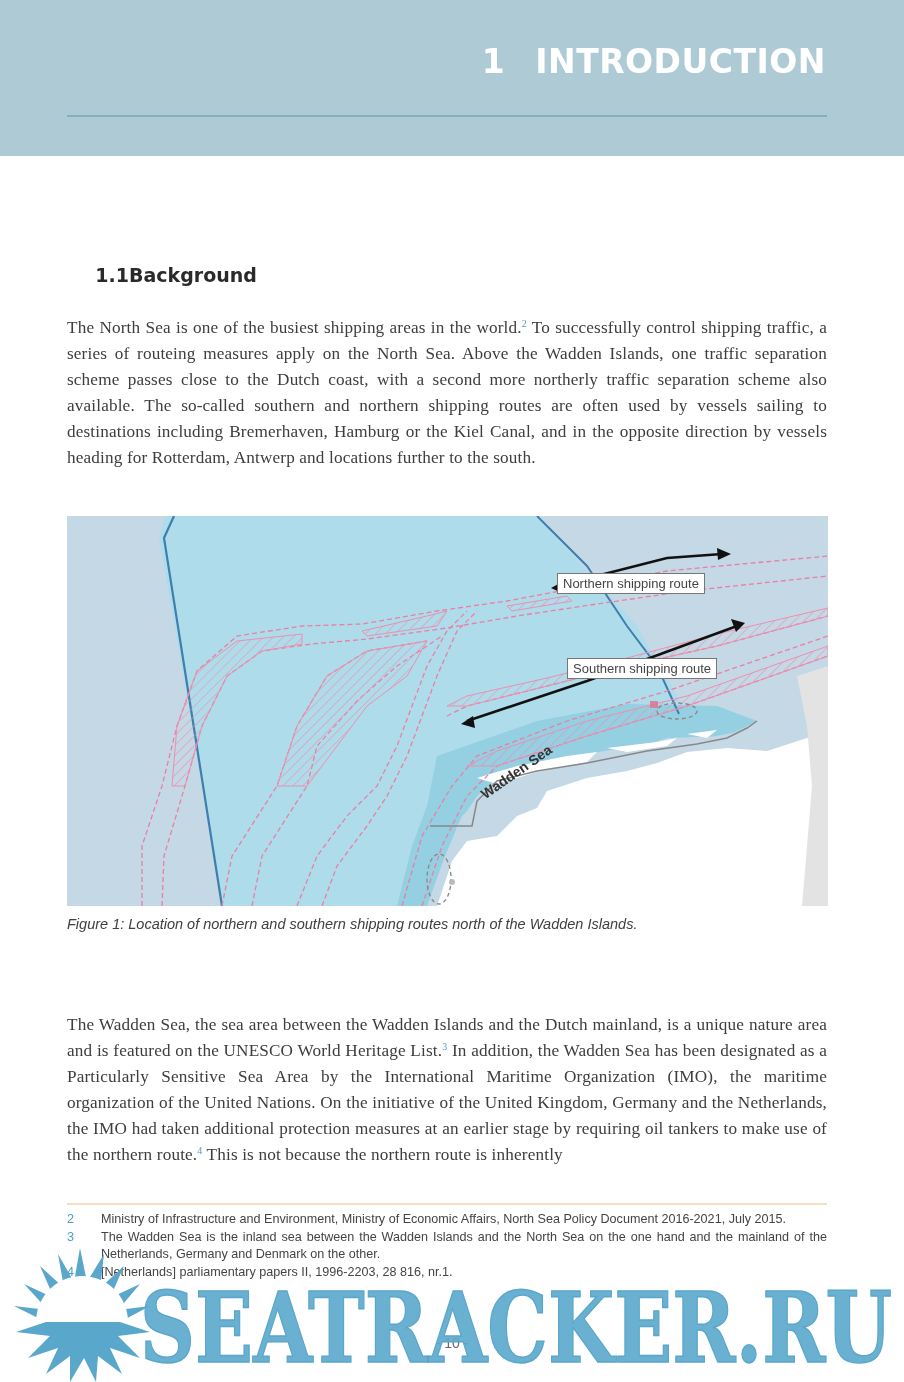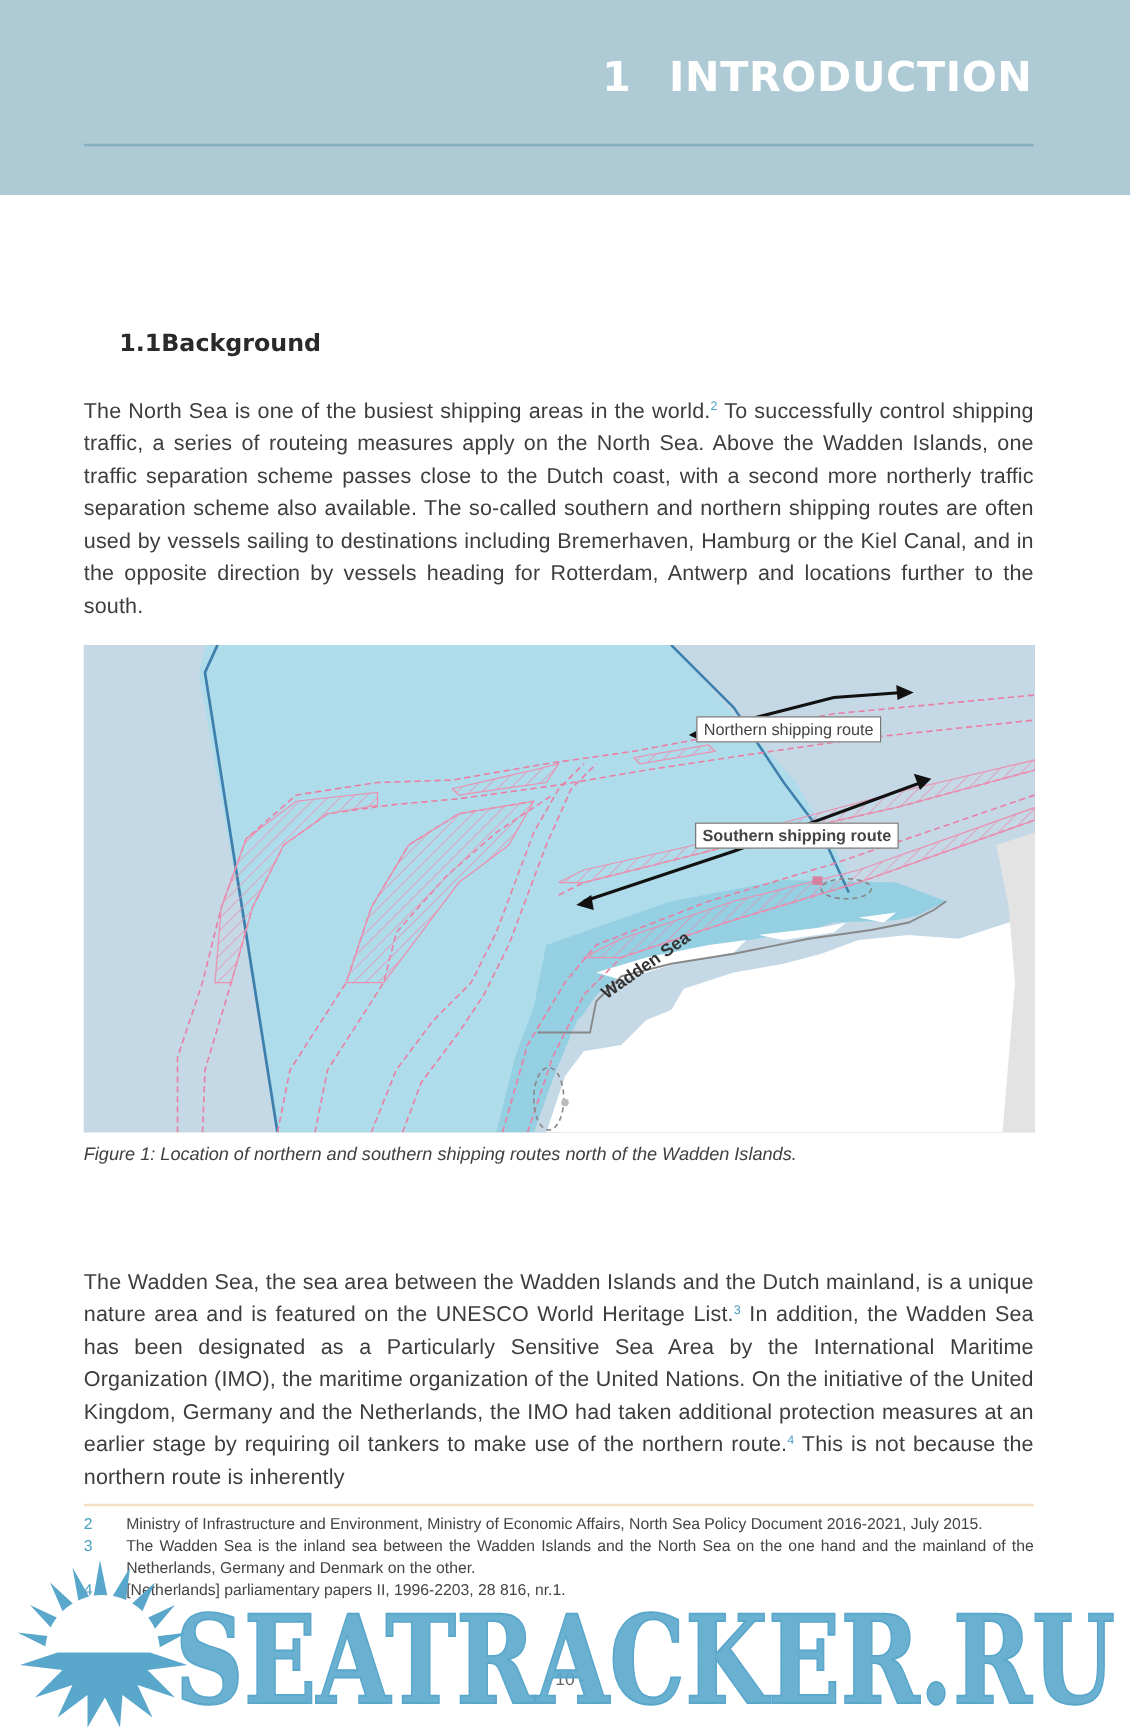--- a/index.html
+++ b/index.html
@@ -7,30 +7,30 @@
   body { position: relative; font-family: "DejaVu Sans", "Liberation Sans", sans-serif; color: #3a3a3a; }
 
   .header-band { position: absolute; left: 0; top: 0; width: 904px; height: 156px; background: #adcad5; }
   .chapter-title { position: absolute; right: 78px; top: 42px; color: #ffffff; font-weight: bold; font-size: 33px; letter-spacing: 0.5px; white-space: nowrap; font-family: "DejaVu Sans", sans-serif; }
   .chapter-title .num { margin-right: 30px; }
   .header-rule { position: absolute; left: 67px; top: 115px; width: 760px; height: 2px; background: #86b0c2; }
 
   .section-heading { position: absolute; left: 67px; top: 264px; font-weight: bold; font-size: 19px; color: #2a2a2a; white-space: nowrap; font-family: "DejaVu Sans", sans-serif; text-align: right; }
   .section-heading .sec-num { display: inline-block; width: 62px; }
 
-  .para { position: absolute; left: 67px; width: 760px; font-size: 17.2px; line-height: 26px; text-align: justify; color: #3d3d3d; font-family: Liberation Sans, sans-serif; letter-spacing: 0.15px; }
+  .para { position: absolute; left: 67px; width: 760px; font-size: 17.2px; line-height: 26px; text-align: justify; color: #3d3d3d; font-family: Liberation Serif, serif; letter-spacing: 0.15px; }
   .para sup { color: #4a9fc4; font-size: 10px; vertical-align: 6px; line-height: 0; }
   #para1 { top: 315px; }
   #para2 { top: 1012px; }
 
   .figure { position: absolute; left: 67px; top: 516px; width: 761px; height: 390px; background: #c5d8e5; overflow: hidden; }
   .figure svg { display: block; }
   .map-label { position: absolute; background: #ffffff; border: 1px solid #777; font-size: 13px; color: #444; padding: 2px 5px; white-space: nowrap; font-family: "Liberation Sans", sans-serif; }
   #label-north { left: 490px; top: 57px; }
-  #label-south { left: 489px; top: 142px; font-weight: bold; }
+  #label-south { left: 500px; top: 142px; }
   .wadden-label { position: absolute; left: 420px; top: 270px; font-weight: bold; font-size: 14px; color: #333; transform: rotate(-35deg); transform-origin: left bottom; white-space: nowrap; font-family: "Liberation Sans", sans-serif; }
 
   .caption { position: absolute; left: 67px; top: 916px; font-style: italic; font-size: 14.5px; color: #404040; white-space: nowrap; font-family: "Liberation Sans", sans-serif; }
 
   .footnote-rule { position: absolute; left: 67px; top: 1203px; width: 760px; height: 2px; background: #f5dfc2; }
   .footnotes { position: absolute; left: 67px; top: 1211px; width: 760px; font-size: 12.6px; line-height: 17.5px; color: #444; font-family: "Liberation Sans", sans-serif; }
   .fn { display: flex; }
   .fn-num { width: 34px; flex: none; color: #4a9fc4; }
   .fn-text { flex: 1; text-align: justify; }
 

